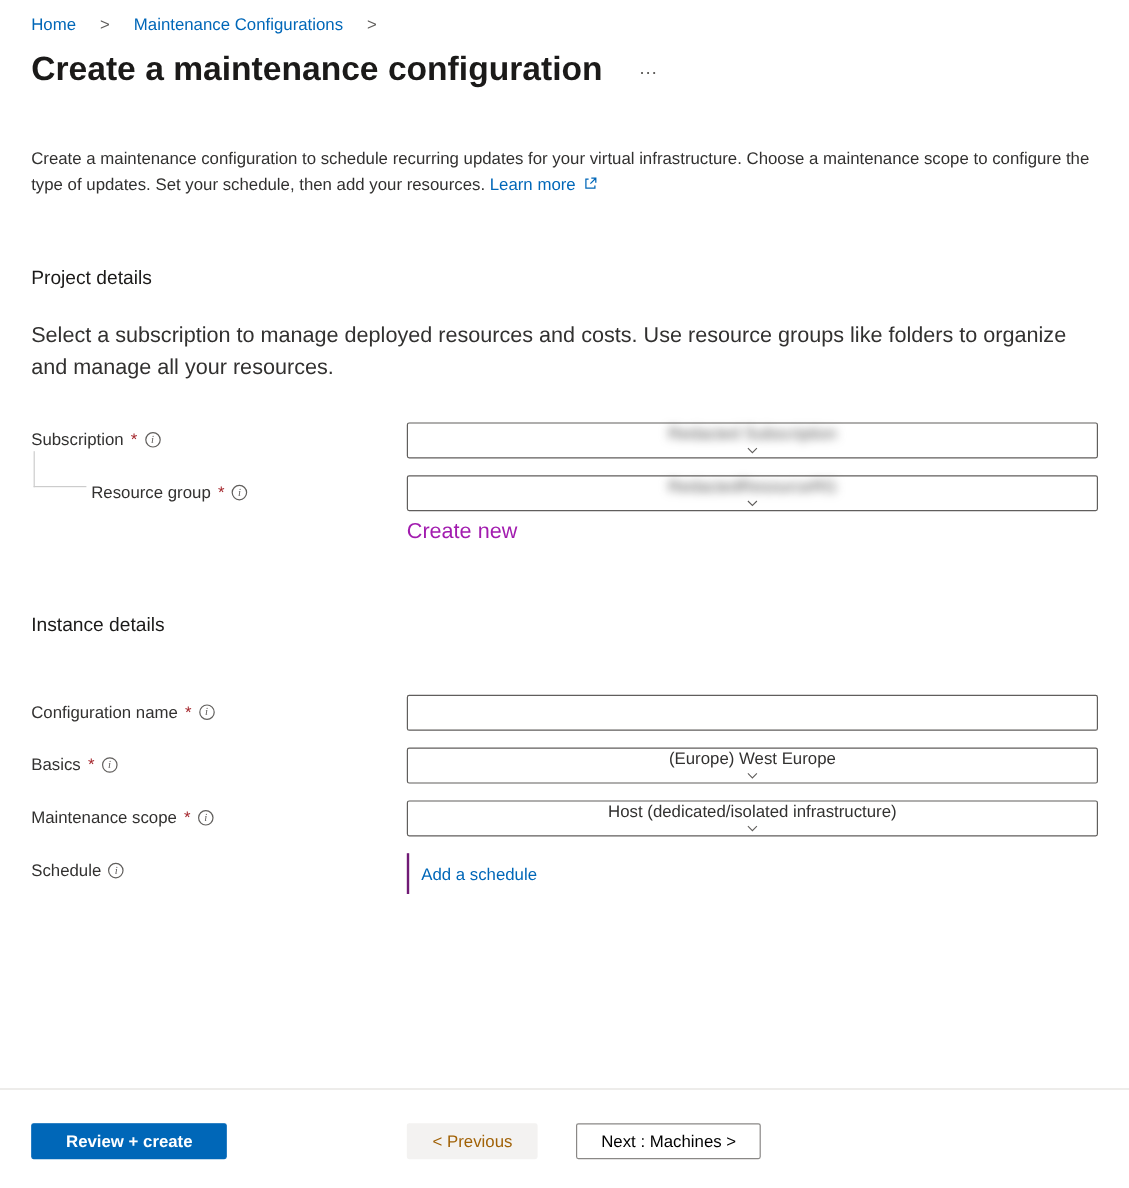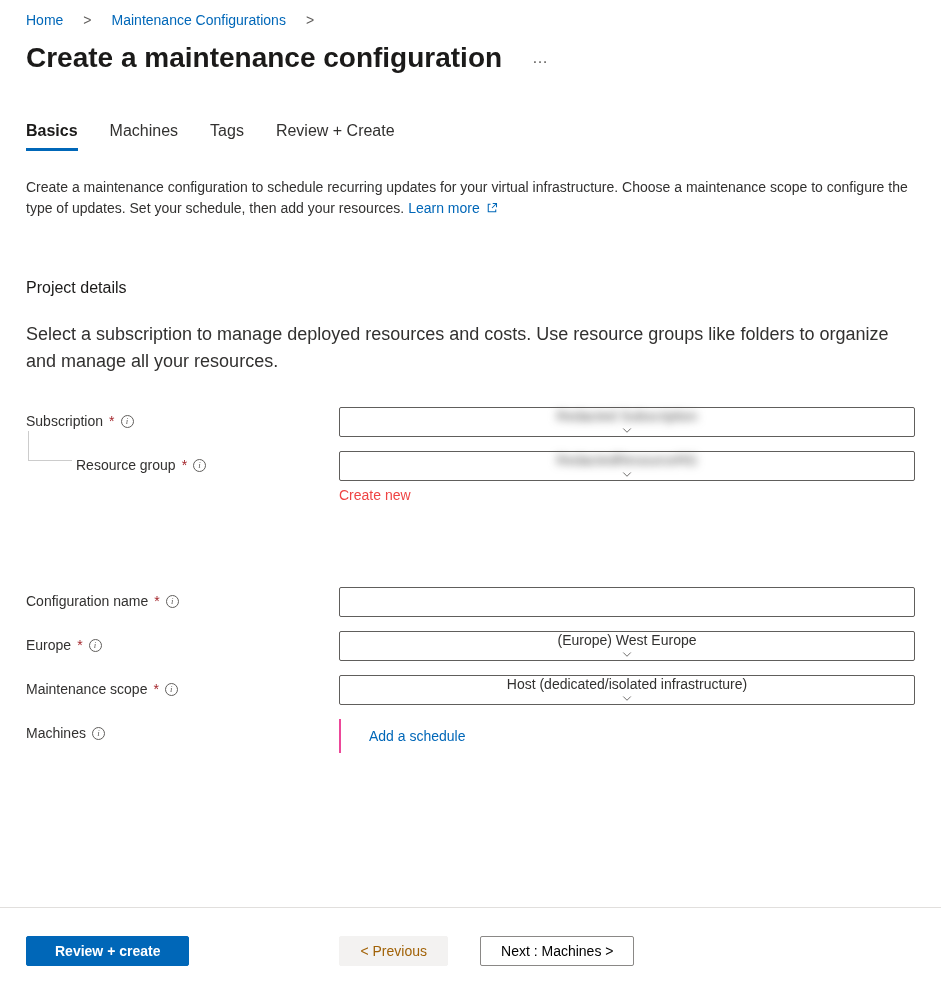--- a/index.html
+++ b/index.html
@@ -128,34 +128,34 @@
   .text-input { cursor: text; }
   .select-box .value { color: #323130; }
   .select-box .blurred { filter: blur(4px); color: #555; }
   .chevron-down {
     width: 12px; height: 12px;
     display: inline-block;
   }
   .subaction {
     margin-top: 6px;
   }
-  .subaction a { color: #ef4444; text-decoration: none; font-size: 14px; }
+  .subaction a { color: #a21caf; text-decoration: none; font-size: 18px; }
   .nested-indent {
     border-left: 1px solid #ccc;
     border-bottom: 1px solid #ccc;
     width: 44px;
     height: 30px;
     position: absolute;
     left: 2px;
     top: -20px;
   }
   .nested .label-col { padding-left: 50px; position: relative; }
   .schedule-row .input-col {
-    border-left: 2px solid #ec4899;
-    padding-left: 28px;
+    border-left: 2px solid #701a75;
+    padding-left: 10px;
     height: 34px;
     display: flex;
     align-items: center;
   }
   .schedule-row .input-col a { color: #0067b8; text-decoration: none; }
   .section-gap { height: 46px; }
   .footer {
     position: absolute;
     left: 0;
     bottom: 0;
@@ -203,26 +203,20 @@
     <span class="sep">&gt;</span>
     <a href="#">Maintenance Configurations</a>
     <span class="sep">&gt;</span>
   </nav>
 
   <div class="page-title-row">
     <h1 class="page-title">Create a maintenance configuration</h1>
     <span class="more-dots">…</span>
   </div>
 
-  <div class="tabs">
-    <div class="tab active">Basics</div>
-    <div class="tab">Machines</div>
-    <div class="tab">Tags</div>
-    <div class="tab">Review + Create</div>
-  </div>
 
   <p class="intro-text">
     <span>Create a maintenance configuration to schedule recurring updates for your virtual infrastructure. Choose a maintenance scope to configure the type of updates. Set your schedule, then add your resources. </span>
     <a class="link" href="#">
       <span>Learn more</span>
       <svg class="ext-icon" width="12" height="12" viewBox="0 0 16 16">
           <path fill="none" stroke="#0067b8" stroke-width="1.4" d="M6 3H3v10h10v-3M8 8l6-6M9 2h5v5"></path>
         </svg>
     </a>
   </p>
@@ -261,36 +255,37 @@
           </svg>
       </div>
       <div class="subaction">
         <a href="#">Create new</a>
       </div>
     </div>
   </div>
 
   <div class="section-gap"></div>
 
+  <h2 class="section-title">Instance details</h2>
   <div style="height:24px"></div>
 
   <div class="form-row">
     <div class="label-col">
       <span class="label">Configuration name</span>
       <span class="req">*</span>
       <span class="info-icon">i</span>
     </div>
     <div class="input-col">
       <input class="text-input" type="text" value="" style="">
     </div>
   </div>
 
   <div class="form-row">
     <div class="label-col">
-      <span class="label">Europe</span>
+      <span class="label">Basics</span>
       <span class="req">*</span>
       <span class="info-icon">i</span>
     </div>
     <div class="input-col">
       <div class="select-box">
         <span class="value">(Europe) West Europe</span>
         <svg class="chevron-down" viewBox="0 0 16 16">
             <path fill="none" stroke="#605e5c" stroke-width="1.2" d="M3 6l5 5 5-5"></path>
           </svg>
       </div>
@@ -308,21 +303,21 @@
         <span class="value">Host (dedicated/isolated infrastructure)</span>
         <svg class="chevron-down" viewBox="0 0 16 16">
             <path fill="none" stroke="#605e5c" stroke-width="1.2" d="M3 6l5 5 5-5"></path>
           </svg>
       </div>
     </div>
   </div>
 
   <div class="form-row schedule-row">
     <div class="label-col">
-      <span class="label">Machines</span>
+      <span class="label">Schedule</span>
       <span class="info-icon">i</span>
     </div>
     <div class="input-col">
       <a href="#">Add a schedule</a>
     </div>
   </div>
 
 </div>
 
 <div class="footer">

